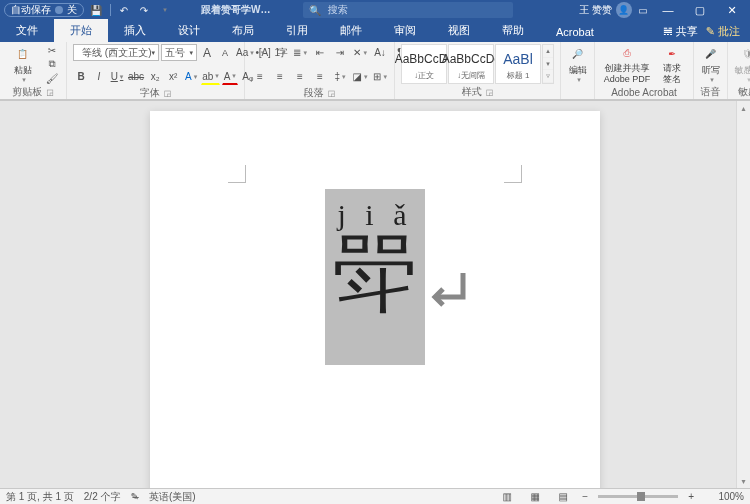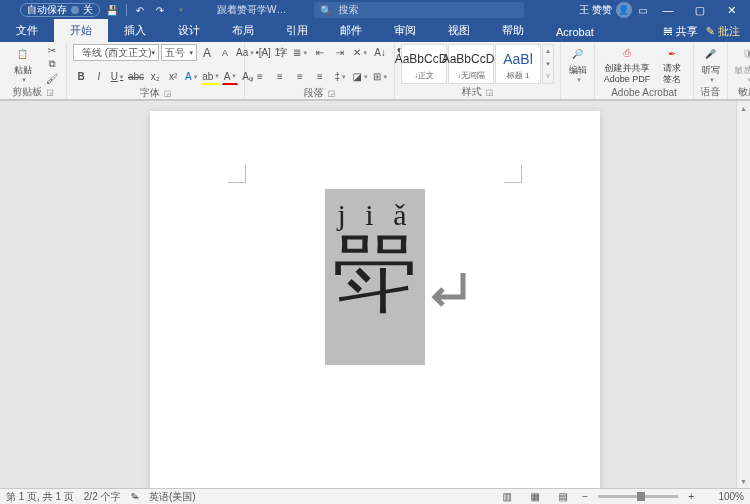--- a/index.html
+++ b/index.html
@@ -1,25 +1,25 @@
 <!DOCTYPE html>
 <html><head>
 <meta charset="utf-8">
 <style>
   * { margin: 0; padding: 0; box-sizing: border-box; font-family: "Microsoft YaHei", "Segoe UI", sans-serif; }
   body { width: 750px; height: 504px; background: #fff; overflow: hidden; font-size: 11px; }
 
   
   .titlebar { height: 20px; background: #2b579a; color: #fff; display: flex; align-items: center; padding: 0 4px; font-size: 10px; }
-  .titlebar .left { display: flex; align-items: center; gap: 6px; margin-left: 16px; }
+  .titlebar .left { display: flex; align-items: center; gap: 6px; }
   .autosave-pill { border: 1px solid #6b90c4; border-radius: 8px; padding: 0 6px; display: flex; align-items: center; gap: 4px; height: 14px; }
   .autosave-pill .knob { width: 8px; height: 8px; border-radius: 50%; background: #6b90c4; }
   .tb-icon { width: 14px; height: 14px; display: inline-flex; align-items: center; justify-content: center; opacity: .9; }
   .tb-sep { width: 1px; height: 12px; background: #6b90c4; }
-  .doc-title { margin-left: 24px; color: #d4e0f0; }
+  .doc-title { margin-left: 24px; color: #d4e0f0; font-weight: bold; }
   .searchbar { margin-left: auto; margin-right: auto; width: 210px; height: 16px; background: #3a66a5; display: flex; align-items: center; gap: 6px; padding: 0 6px; color: #cbd9ef; border-radius: 2px;}
   .searchbar .mag { font-size: 10px; }
   .titlebar .right { display: flex; align-items: center; gap: 4px; margin-left: auto; }
   .user-avatar { width: 16px; height: 16px; border-radius: 50%; background: #6b90c4; display: flex; align-items: center; justify-content: center; font-size: 9px; }
   .win-btn { width: 28px; height: 20px; display: flex; align-items: center; justify-content: center; font-size: 11px; }
 
   
   .tabs { height: 22px; background: #2b579a; display: flex; align-items: flex-end; color: #fff; font-size: 11px; }
   .tab { padding: 4px 16px; cursor: pointer; }
   .tab.active { background: #f3f3f3; color: #2b579a; margin-top: 12px; }

